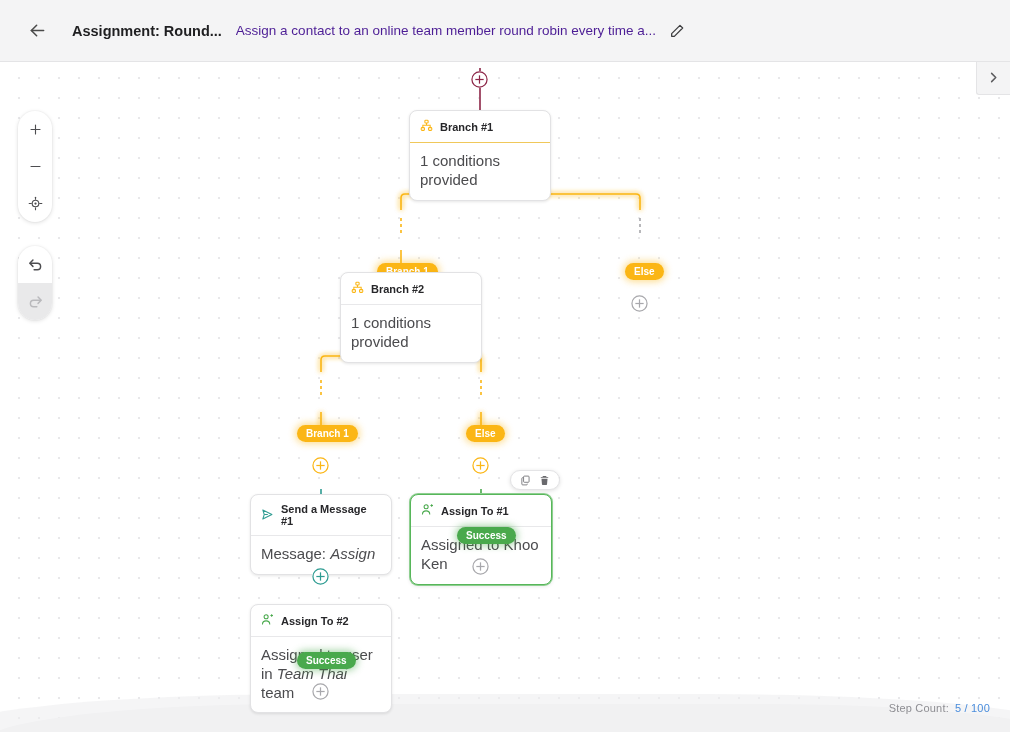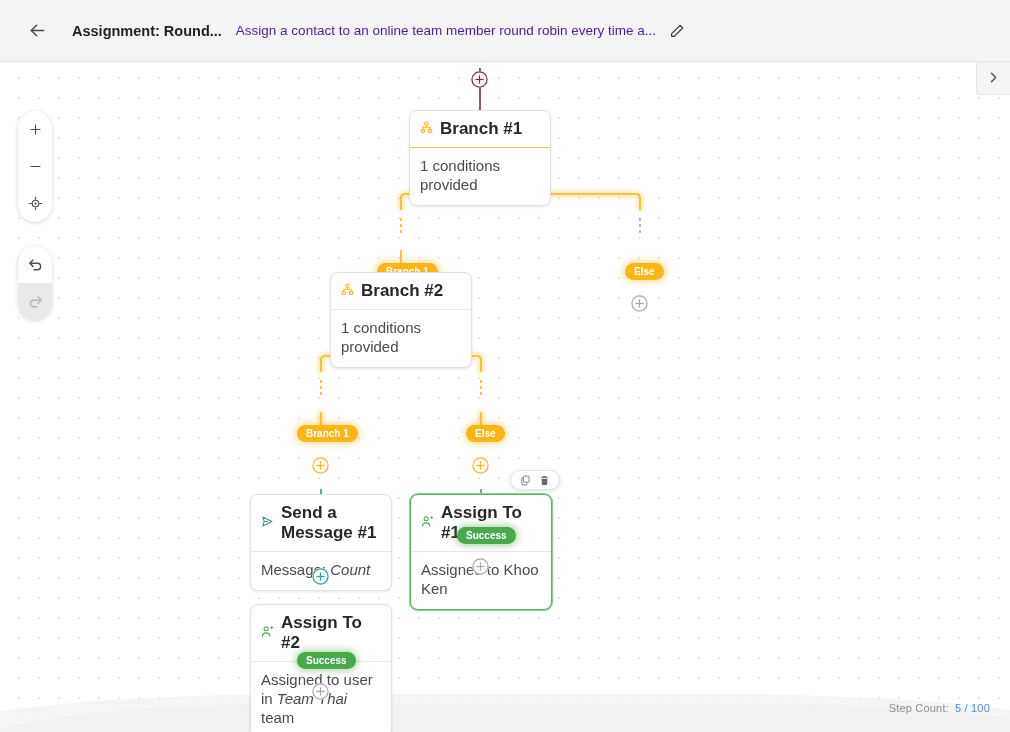--- a/index.html
+++ b/index.html
@@ -87,21 +87,21 @@
 
   
   .node {
     position:absolute; background:#fff; border:1px solid #e2e2e4;
     border-radius:8px; box-shadow:0 1px 3px rgba(0,0,0,.10);
     width:142px; overflow:hidden; cursor:pointer;
   }
   .node.selected { border:1px solid #57b65a; box-shadow:0 0 0 1px #8ecf90, 0 1px 4px rgba(0,0,0,.12); }
   .node-head {
     display:flex; align-items:center; gap:7px;
-    padding:8px 10px 8px 10px; font-size:17px; font-weight:bold; color:#27272a;
+    padding:8px 10px 8px 10px; font-size:11px; font-weight:bold; color:#27272a;
     border-bottom:1px solid #e8e8ea;
   }
   .node-head.amber-divider { border-bottom:1px solid #f0c85a; }
   .node-body {
     padding:9px 10px 10px 10px; font-size:15px; color:#4b4b4e; line-height:1.25;
   }
   .node-body i { font-style:italic; }
 
   .pill {
     position:absolute; height:17px; border-radius:9px;
@@ -259,21 +259,21 @@
         </svg>
     </div>
     <div class="plus" style="left:631px; top:233px;">
       <svg width="17" height="17" viewBox="0 0 18 18">
           <circle cx="9" cy="9" r="8" fill="#fff" stroke="#a8a8ac" stroke-width="1.3"></circle>
           <line x1="9" y1="4.6" x2="9" y2="13.4" stroke="#a8a8ac" stroke-width="1.3"></line>
           <line x1="4.6" y1="9" x2="13.4" y2="9" stroke="#a8a8ac" stroke-width="1.3"></line>
         </svg>
     </div>
 
-    <div class="node" style="left:330px; top:210px;">
+    <div class="node" style="left:340px; top:210px;">
       <div class="node-head">
         <span>
           <svg width="13" height="13" viewBox="0 0 16 16" fill="none" stroke="#fbb615" stroke-width="1.3">
               <rect x="6" y="1.5" width="4" height="3.4" rx="1"></rect>
               <rect x="1.5" y="10.6" width="4" height="3.4" rx="1"></rect>
               <rect x="10.5" y="10.6" width="4" height="3.4" rx="1"></rect>
               <path d="M8 4.9V7.6M3.5 10.6V7.6h9v3"></path>
             </svg>
         </span>
         <span>Branch #2</span>
@@ -316,21 +316,21 @@
     <div class="node" style="left:250px; top:432px;">
       <div class="node-head">
         <span>
           <svg width="13" height="13" viewBox="0 0 16 16" fill="none" stroke="#2e9c92" stroke-width="1.3" stroke-linejoin="round">
               <path d="M2.2 2.4 13.4 8 2.2 13.6 4 8z"></path>
               <path d="M4 8h4.4"></path>
             </svg>
         </span>
         <span>Send a Message #1</span>
       </div>
-      <div class="node-body"><span>Message: </span><i>Count</i></div>
+      <div class="node-body"><span>Message: </span><i>Assign</i></div>
     </div>
 
     <div class="node selected" style="left:410px; top:432px;">
       <div class="node-head">
         <span>
           <svg width="13" height="13" viewBox="0 0 16 16" fill="none" stroke="#49a94c" stroke-width="1.3">
               <circle cx="6.3" cy="4.6" r="2.5"></circle>
               <path d="M1.8 14.2c0-2.7 2-4.5 4.5-4.5s4.5 1.8 4.5 4.5"></path>
               <path d="M11.6 3.1h3.1M13.1 1.6v3"></path>
             </svg>

